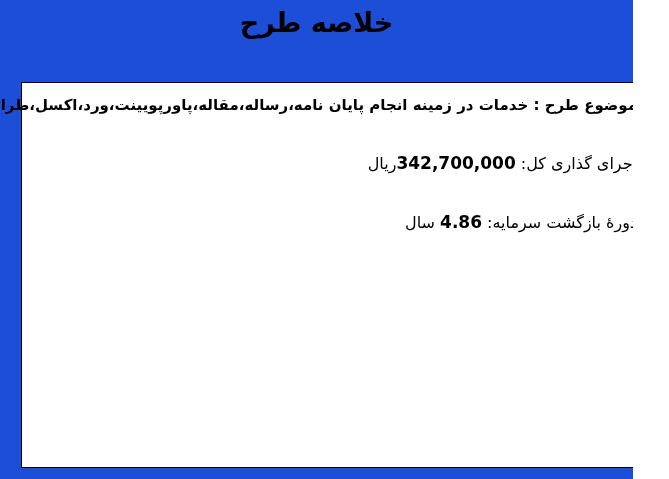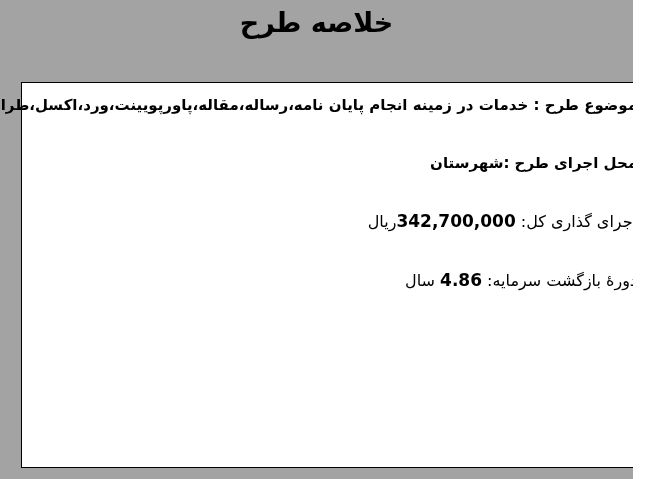--- a/index.html
+++ b/index.html
@@ -4,21 +4,21 @@
 <style>
   html, body {
     margin: 0;
     padding: 0;
     background: #ffffff;
   }
   .screen {
     position: relative;
     width: 633px;
     height: 479px;
-    background: #a3a3a3;
+    background: #1d4ed8;
     font-family: "DejaVu Sans", "Liberation Sans", sans-serif;
     color: #000000;
     overflow: hidden;
   }
   .page-title {
     position: absolute;
     top: 6px;
     left: 0;
     width: 100%;
     margin: 0;
@@ -66,21 +66,20 @@
 <body>
 
 <div class="screen">
 
   <h1 class="page-title">خلاصه طرح</h1>
 
   <div class="summary-box">
 
     <p class="line bold">موضوع طرح : خدمات در زمینه انجام پایان نامه،رساله،مقاله،پاورپویینت،ورد،اکسل،طراحی پلان و...</p>
 
-    <p class="line bold">محل اجرای طرح :شهرستان</p>
 
     <p class="line"><span class="label">اجرای گذاری کل: </span><span class="value">342,700,000</span><span class="unit">ریال</span></p>
 
 
 
     <p class="line last"><span class="label">دورهٔ بازگشت سرمایه: </span><span class="value">4.86</span><span class="unit"> سال</span></p>
 
   </div>
 </div>
 

